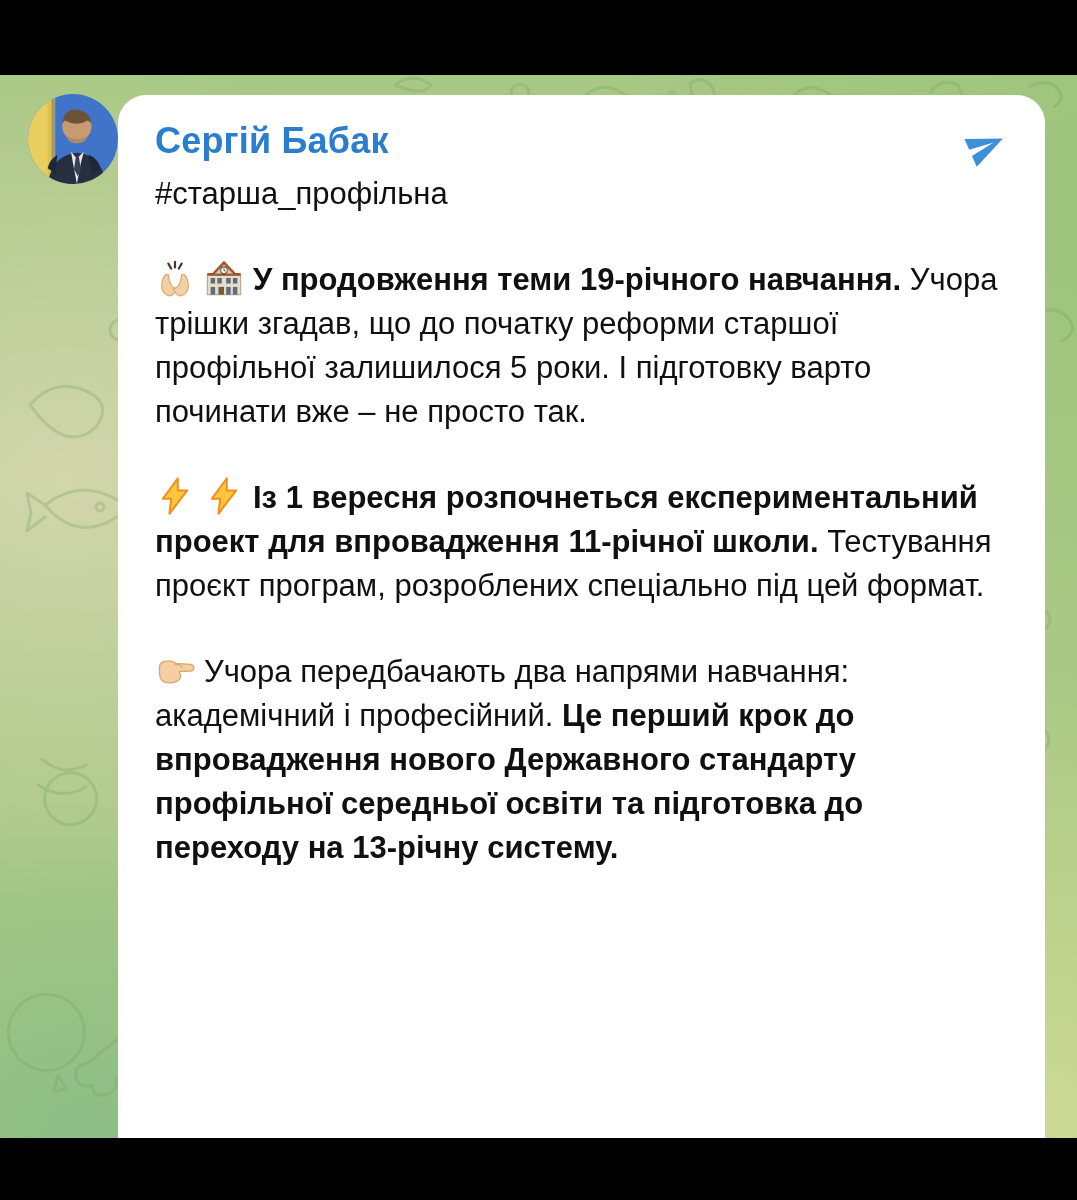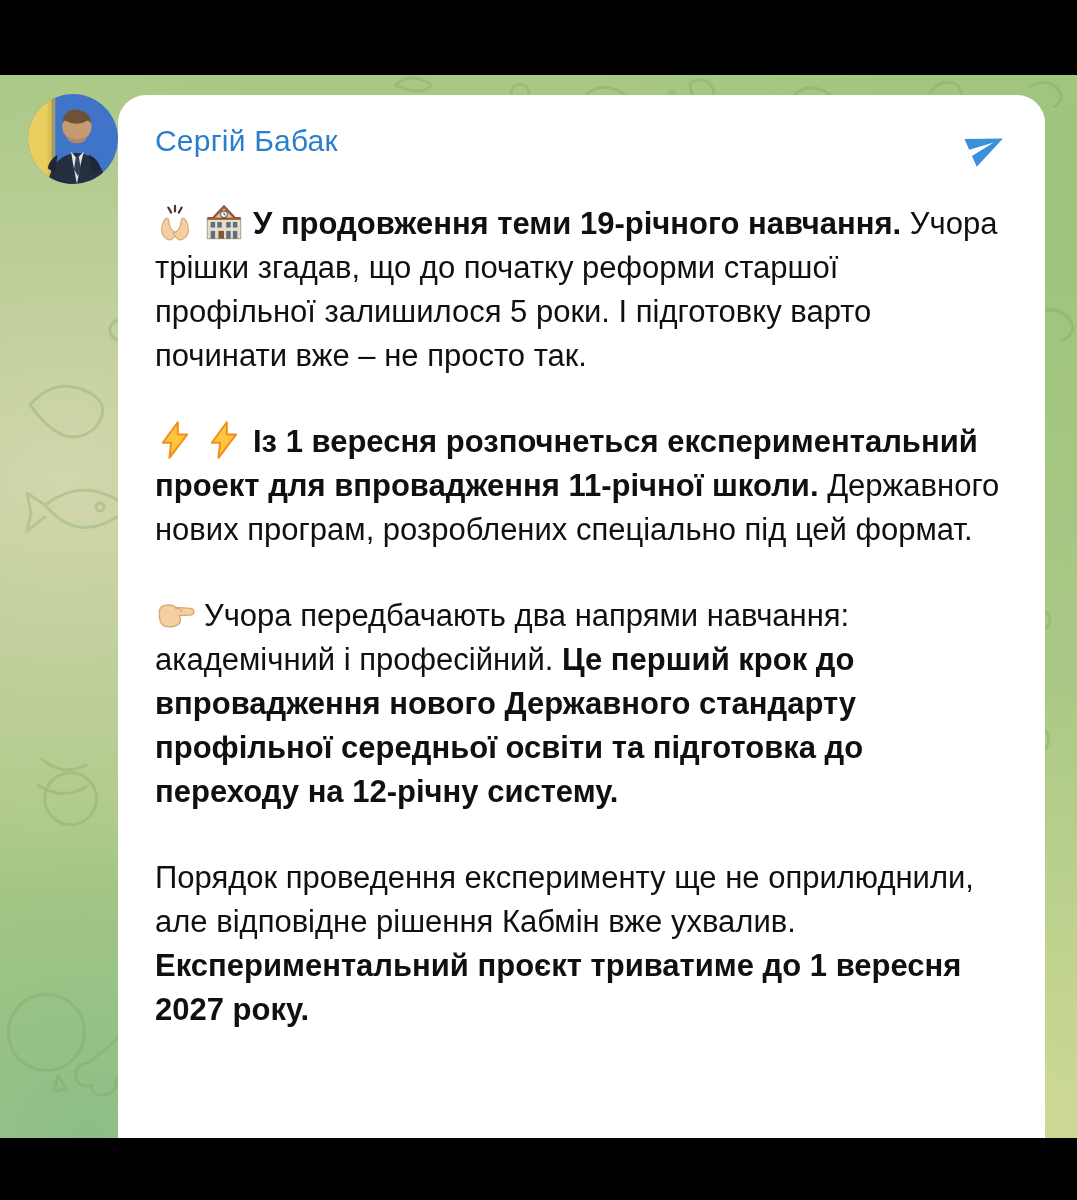--- a/index.html
+++ b/index.html
@@ -51,22 +51,22 @@
     width: 927px; height: 1043px;
     background: var(--bubble, #fff);
     border-radius: 28px 28px 0 0;
     z-index: 2;
     overflow: hidden;
     box-sizing: border-box;
     padding: 27px 36px 0 37px;
   }
   .sender {
     color: var(--sender-name, #2b7ece);
-    font-size: 30px;
-    font-weight: 400;
+    font-size: 36px;
+    font-weight: 700;
     line-height: 38px;
     letter-spacing: 0.2px;
   }
   .plane-icon {
     position: absolute; top: 24px; right: 32px;
     width: 54px; height: 54px;
   }
   .msg-body {
     color: var(--message-text, #101010);
     font-size: 31px;
@@ -150,20 +150,21 @@
 </div>
 
 <div class="bubble">
   <div class="sender">Сергій Бабак</div>
 
   <svg class="plane-icon" viewBox="-4 -4 32 32" xmlns="http://www.w3.org/2000/svg">
     <path d="M2 21 L23 12 L2 3 L2 10 L17 12 L2 14 Z" fill="#3c8fd9" transform="rotate(-24 12 12)"></path>
   </svg>
 
   <div class="msg-body">
+    <p class="hashtag">#старша_профільна</p>
 
   <p class="msg-para"><span class="emoji"><svg viewBox="0 0 36 36" xmlns="http://www.w3.org/2000/svg">
             <g fill="#f3cfa3" stroke="#d8a76f" stroke-width="1">
               <path d="M7 19 q-3 9 2.5 13.5 q4.5 3.5 8 -1 l2 -3.5 q-5.5 -2 -6.5 -7.5 l-1 -5.5 q-3 -1.5 -5 4z"></path>
               <path d="M29 19 q3 9 -2.5 13.5 q-4.5 3.5 -8 -1 l-2 -3.5 q5.5 -2 6.5 -7.5 l1 -5.5 q3 -1.5 5 4z"></path>
             </g>
             <g stroke="#4a3728" stroke-width="2" stroke-linecap="round" fill="none">
               <path d="M12 5 l2.5 4.5"></path>
               <path d="M18 3.5 v5"></path>
               <path d="M24 5 l-2.5 4.5"></path>
@@ -183,25 +184,24 @@
               <rect x="6" y="26" width="4" height="7"></rect>
               <rect x="20" y="26" width="4" height="7"></rect>
               <rect x="26" y="26" width="4" height="7"></rect>
             </g>
             <rect x="13" y="26" width="5" height="7" fill="#7b5a3a"></rect>
           </svg></span><span class="bold">У продовження теми 19-річного навчання.</span><span class=""> Учора трішки згадав, що до початку реформи старшої профільної залишилося 5 роки. І підготовку варто починати вже – не просто так.</span></p>
       <p class="msg-para"><span class="emoji"><svg viewBox="0 0 36 36" xmlns="http://www.w3.org/2000/svg">
             <path d="M20.5 2 L7 20.5 h7.5 L13 34 L29 13 h-8.5 Z" fill="#ffc53d" stroke="#f08f1c" stroke-width="1.8" stroke-linejoin="round"></path>
           </svg></span><span class="emoji"><svg viewBox="0 0 36 36" xmlns="http://www.w3.org/2000/svg">
             <path d="M20.5 2 L7 20.5 h7.5 L13 34 L29 13 h-8.5 Z" fill="#ffc53d" stroke="#f08f1c" stroke-width="1.8" stroke-linejoin="round"></path>
-          </svg></span><span class="bold">Із 1 вересня розпочнеться експериментальний проект для впровадження 11-річної школи.</span><span class=""> Державного нових програм, розроблених спеціально під цей формат.</span></p>
+          </svg></span><span class="bold">Із 1 вересня розпочнеться експериментальний проект для впровадження 11-річної школи.</span><span class=""> Тестування проєкт програм, розроблених спеціально під цей формат.</span></p>
       <p class="msg-para"><span class="emoji"><svg viewBox="0 0 36 36" xmlns="http://www.w3.org/2000/svg">
             <g fill="#f3cfa3" stroke="#d8a76f" stroke-width="1.2">
               <path d="M4 17 q-.5 -6.5 6 -7 q6 -1 8.5 2 l13.5 1 q3 .5 3 3 t-3 3 l-10 .5 q2.5 6 -2 8.5 q-6 3 -12.5 .5 q-4 -2.5 -3.5 -11.5 z"></path>
               <path d="M18 13 q6 -.5 6 3"></path>
             </g>
-          </svg></span><span class="">Учора передбачають два напрями навчання: академічний і професійний. </span><span class="bold">Це перший крок до впровадження нового Державного стандарту профільної середньої освіти та підготовка до переходу на 12-річну систему.</span></p>
-      <p class="msg-para"><span class="">Порядок проведення експерименту ще не оприлюднили, але відповідне рішення Кабмін вже ухвалив. </span><span class="bold">Експериментальний проєкт триватиме до 1 вересня 2027 року.</span></p>
+          </svg></span><span class="">Учора передбачають два напрями навчання: академічний і професійний. </span><span class="bold">Це перший крок до впровадження нового Державного стандарту профільної середньої освіти та підготовка до переходу на 13-річну систему.</span></p>
     </div>
 </div>
 
 <div class="letterbox top"></div>
 <div class="letterbox bottom"></div>
 
 </body></html>

